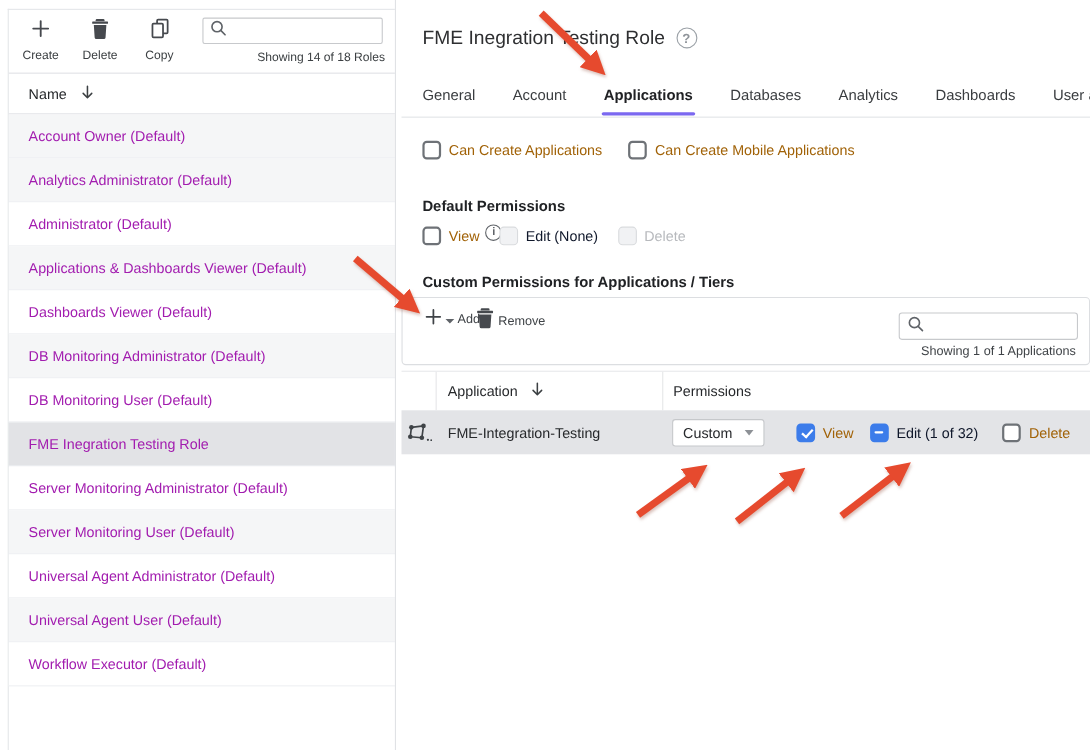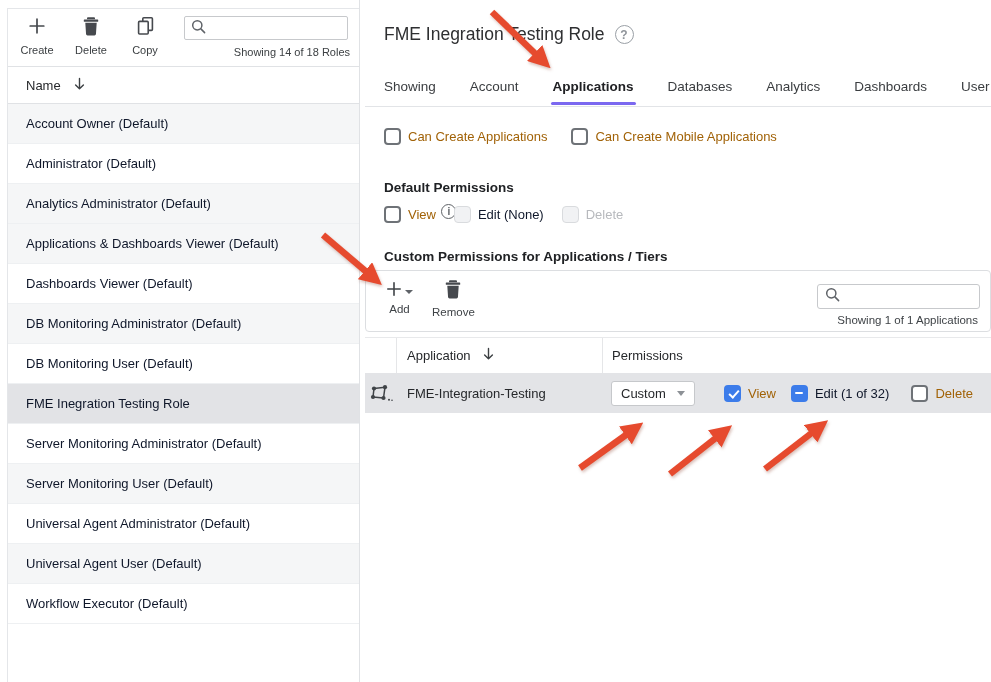--- a/index.html
+++ b/index.html
@@ -15,21 +15,21 @@
   .btn-create { left:8px;  width:42px; }
   .btn-delete { left:60px; width:46px; }
   .btn-copy   { left:116px; width:42px; }
   .lp-search { position:absolute; left:176px; top:7px; width:164px; height:24px;
     border:1px solid #c7c9cc; border-radius:2px; display:flex; align-items:center; padding-left:6px; background:#fff; }
   .lp-search input { border:none; outline:none; width:130px; font-size:12.5px; margin-left:5px; font-family:inherit; }
   .lp-showing { position:absolute; right:9px; top:37px; font-size:11px; color:#3c4043; }
   .lp-name-head { height:37px; border-bottom:1px solid #e0e2e5; display:flex; align-items:center;
     padding-left:18px; gap:12px; font-size:13px; color:#26282b; }
   .role-row { height:40px; display:flex; align-items:center; padding-left:18px; font-size:13px;
-    color:#0f172a; border-bottom:1px solid #eef0f2; background:#fff; cursor:pointer; }
+    color:#a21caf; border-bottom:1px solid #eef0f2; background:#fff; cursor:pointer; }
   .role-row.odd { background:#f5f6f7; }
   .role-row.selected { background:#e2e3e6; }
   .v-divider { position:absolute; left:359px; top:0; bottom:0; width:1px; background:#e0e2e5; }
 
   
   .main { position:absolute; left:360px; top:0; width:631px; height:682px; }
   .main-title { position:absolute; left:24px; top:24px; font-size:17.5px; color:#2e2f31; font-weight:500;
     display:flex; align-items:center; gap:10px; }
   .circle-icon { display:inline-flex; align-items:center; justify-content:center; border-radius:50%;
     color:#8f949a; border:1.6px solid #9aa0a6; font-weight:bold; }
@@ -58,21 +58,21 @@
   .cb-label.muted { color:#b7b9bd; }
 
   .cc-row { position:absolute; left:24px; top:128px; display:flex; gap:24px; align-items:center; }
   .dp-head { position:absolute; left:24px; top:180px; font-weight:bold; font-size:13.5px; color:#202225;
     display:flex; align-items:center; gap:9px;flex-direction:column; }
   .dp-row { position:absolute; left:24px; top:206px; display:flex; gap:18px; align-items:center; }
   .cp-head { position:absolute; left:24px; top:249px; font-weight:bold; font-size:13.5px; color:#202225; }
 
   .cp-toolbar { position:absolute; left:5px; top:270px; right:0; height:62px;
     border:1px solid #dcdee1; border-radius:4px; background:#fff; }
-  .tb-btn { position:absolute; display:flex; flex-direction:column; align-items:center; gap:3px; cursor:pointer; }
+  .tb-btn { position:absolute; display:flex; align-items:center; gap:3px; cursor:pointer; }
   .tb-btn .lbl { font-size:11.5px; color:#3f4347; }
   .tb-add { left:20px; top:10px; }
   .tb-remove { left:66px; top:8px; }
   .add-iconrow { display:flex; align-items:center; height:19px; }
   .caret-sm { width:0; height:0; border-left:4px solid transparent; border-right:4px solid transparent;
     border-top:4.5px solid #5f6368; margin-left:3px; margin-top:2px; }
   .cp-search { position:absolute; right:10px; top:13px; width:163px; height:25px; border:1px solid #c7c9cc;
     border-radius:3px; display:flex; align-items:center; padding-left:7px; background:#fff; }
   .cp-search input { border:none; outline:none; width:128px; font-size:12.5px; margin-left:5px; font-family:inherit; }
   .cp-showing { position:absolute; right:12px; top:43px; font-size:11.5px; color:#3f4347; }
@@ -148,25 +148,25 @@
       <span>
         <svg width="13" height="14" viewBox="0 0 13 14">
             <path d="M6.5 1.5v10M2.6 7.9l3.9 3.9 3.9-3.9" fill="none" stroke="#3c4043" stroke-width="1.4" stroke-linecap="round" stroke-linejoin="round"></path>
           </svg>
       </span>
     </div>
     <div class="role-list" id="role-list">
         <div class="role-row odd">
           <span>Account Owner (Default)</span>
         </div>
+        <div class="role-row odd">
+          <span>Analytics Administrator (Default)</span>
+        </div>
         <div class="role-row">
           <span>Administrator (Default)</span>
-        </div>
-        <div class="role-row odd">
-          <span>Analytics Administrator (Default)</span>
         </div>
         <div class="role-row odd">
           <span>Applications &amp; Dashboards Viewer (Default)</span>
         </div>
         <div class="role-row">
           <span>Dashboards Viewer (Default)</span>
         </div>
         <div class="role-row odd">
           <span>DB Monitoring Administrator (Default)</span>
         </div>
@@ -195,21 +195,21 @@
   </div>
   <div class="v-divider"></div>
 
   <div class="main">
     <div class="main-title">
       <span>FME Inegration Testing Role</span>
       <span class="circle-icon help">?</span>
     </div>
 
     <div class="tab-bar">
-        <div class="tab">Showing</div>
+        <div class="tab">General</div>
         <div class="tab">Account</div>
         <div class="tab active">Applications</div>
         <div class="tab">Databases</div>
         <div class="tab">Analytics</div>
         <div class="tab">Dashboards</div>
         <div class="tab">User a</div>
       </div>
     <div class="tabs-divider"></div>
 
     <div class="cc-row" id="cc-row">

